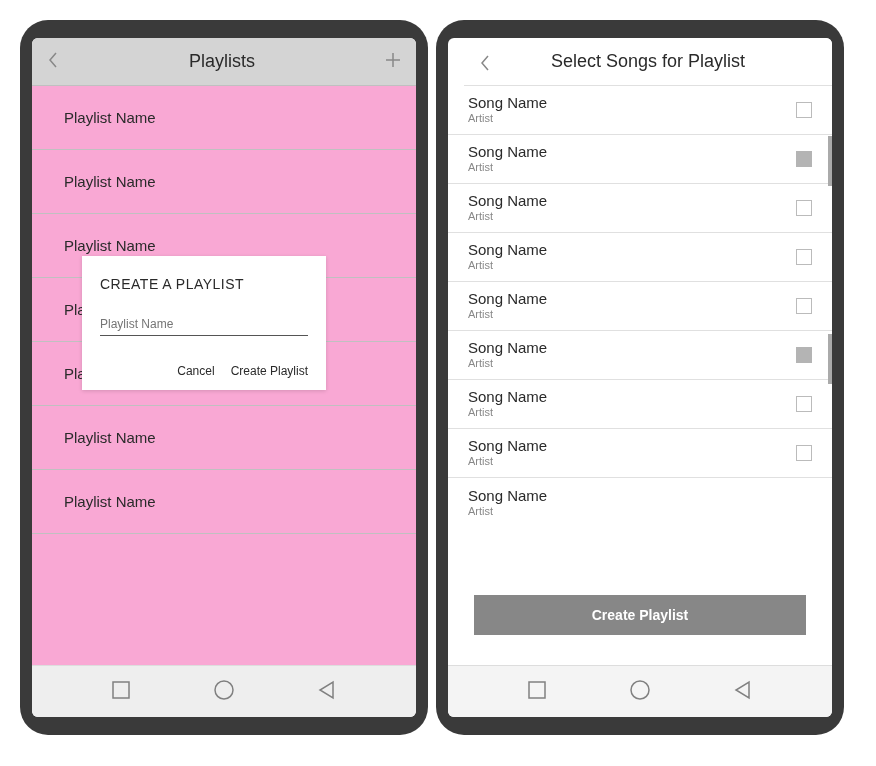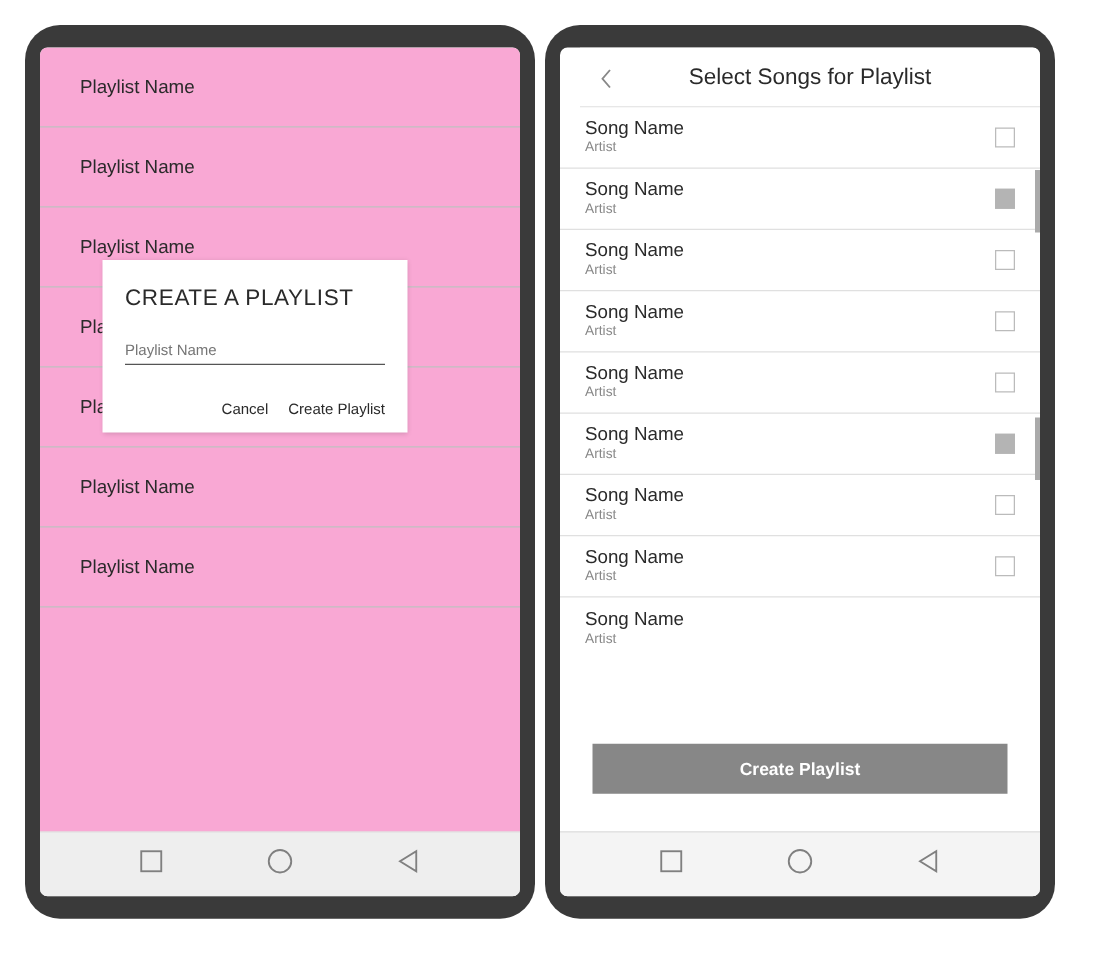--- a/index.html
+++ b/index.html
@@ -101,21 +101,21 @@
   .modal {
     position: absolute;
     top: 170px;
     left: 50px;
     width: 244px;
     background: #fff;
     padding: 20px 18px 12px 18px;
     box-shadow: 0 1px 4px rgba(0,0,0,0.15);
   }
   .modal-title {
-    font-size: 18px;
+    font-size: 14px;
     letter-spacing: 0.5px;
     text-transform: uppercase;
     color: #2a2a2a;
     margin-bottom: 22px;
     font-weight: 500;
   }
   .modal-input {
     width: 100%;
     border: none;
     border-bottom: 1px solid #555;
@@ -182,20 +182,34 @@
     align-items: center;
     justify-content: center;
     cursor: pointer;
   }
 </style>
 </head>
 <body>
 
 <div class="phone">
   <div class="screen">
+    <div class="topbar">
+      <span>
+        <svg width="14" height="20" viewBox="0 0 14 20">
+            <polyline points="10,3 4,10 10,17" stroke="#888" stroke-width="1.5" fill="none"></polyline>
+          </svg>
+      </span>
+      <span class="title">Playlists</span>
+      <span>
+        <svg width="18" height="18" viewBox="0 0 18 18">
+            <line x1="9" y1="2" x2="9" y2="16" stroke="#888" stroke-width="1.5"></line>
+            <line x1="2" y1="9" x2="16" y2="9" stroke="#888" stroke-width="1.5"></line>
+          </svg>
+      </span>
+    </div>
     <div class="list-area">
       <div class="playlist-row">
           <span>Playlist Name</span>
         </div>
       <div class="playlist-row">
           <span>Playlist Name</span>
         </div>
       <div class="playlist-row">
           <span>Playlist Name</span>
         </div>

